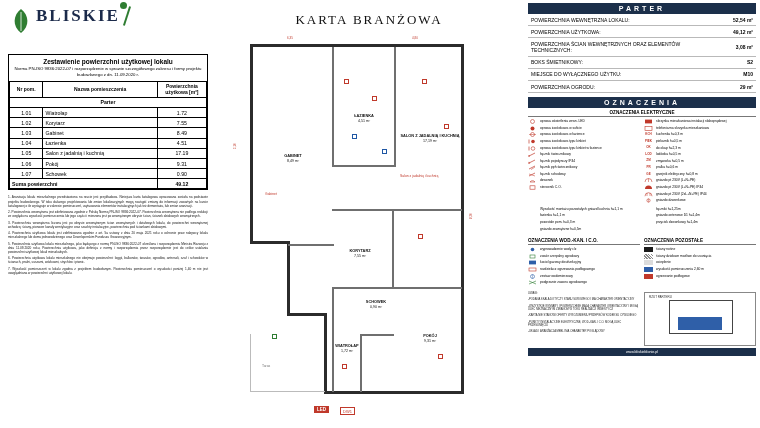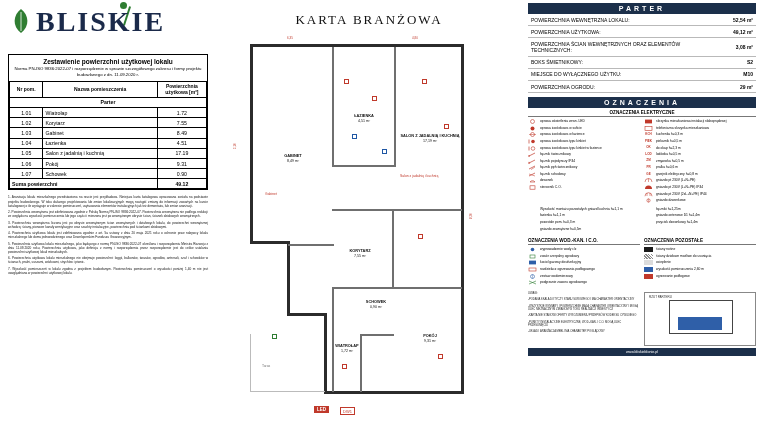--- a/index.html
+++ b/index.html
@@ -2,21 +2,21 @@
 <html><head>
 <meta charset="utf-8">
 <style>
   html,body{margin:0;padding:0;}
   body{width:760px;height:428px;background:#ffffff;font-family:"Liberation Sans",sans-serif;overflow:hidden;}
   .sheet{position:relative;width:760px;height:428px;background:#ffffff;}
 
   
   .left{position:absolute;left:8px;top:4px;width:200px;height:420px;}
   .logo{position:relative;height:46px;}
-  .logo .b1{font-family:"Liberation Serif",serif;font-weight:bold;font-size:28px;letter-spacing:2px;color:#1b2a4a;position:absolute;left:28px;top:2px;}
+  .logo .b1{font-family:"Liberation Serif",serif;font-weight:bold;font-size:17px;letter-spacing:2px;color:#1b2a4a;position:absolute;left:28px;top:2px;}
   .logo .b2{font-family:"Liberation Serif",serif;font-weight:bold;font-size:22px;letter-spacing:2px;color:#1b2a4a;position:absolute;left:28px;top:24px;}
   .logo .leaf{position:absolute;left:2px;top:4px;width:22px;height:26px;}
   .logo .slash{position:absolute;left:118px;top:2px;width:2px;height:20px;background:#2f7d32;transform:rotate(18deg);}
   .logo .dot{position:absolute;left:112px;top:-2px;width:7px;height:7px;border-radius:50%;background:#2f7d32;}
 
   .tbl-wrap{border:1px solid #000;margin-top:4px;}
   .tbl-title{text-align:center;font-size:6.5px;font-weight:bold;padding:3px 2px 1px;}
   .tbl-sub{text-align:center;font-size:4.3px;line-height:1.35;padding:0 4px 3px;}
   table.pow{width:100%;border-collapse:collapse;font-size:5.2px;}
   table.pow th,table.pow td{border:0.6px solid #000;padding:1.6px 2px;}

